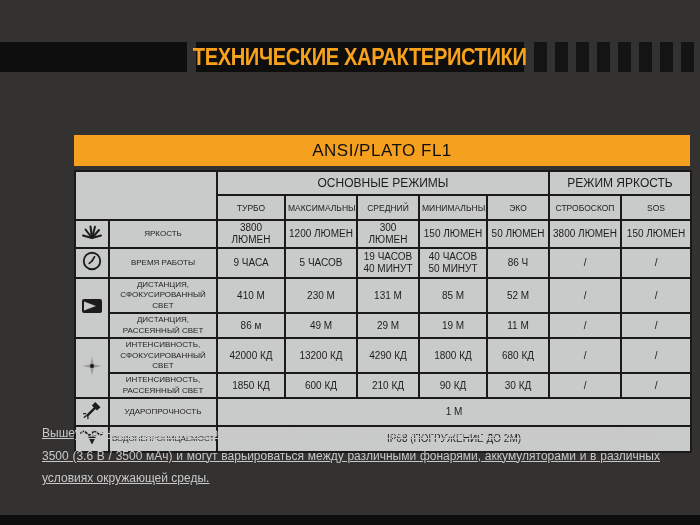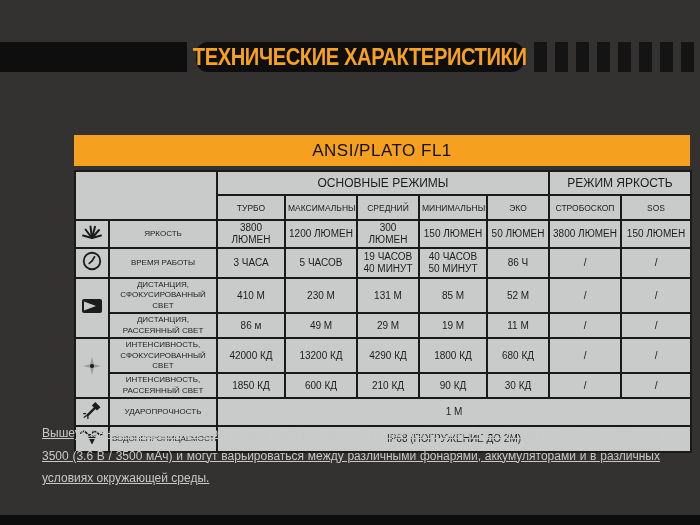--- a/index.html
+++ b/index.html
@@ -5,21 +5,21 @@
   html,body { margin:0; padding:0; background:#222; }
   .stage {
     position:relative; width:700px; height:525px; overflow:hidden;
     background:#343231;
     font-family:"Liberation Sans", sans-serif;
   }
   
   .band { position:absolute; top:42px; height:30px; }
   .brand-bar { left:0; width:187px; background:#0e0e0e; }
   .title-bar { left:196px; width:328px; background:#0e0e0e;
-    display:flex; align-items:center; justify-content:center;border-radius:12px; }
+    display:flex; align-items:center; justify-content:center; }
   .title-text { color:#F7A11C; font-weight:700; font-size:24px;
     letter-spacing:-0.5px; transform:scaleX(0.84); white-space:nowrap; }
   .stripes { left:534px; width:166px;
     background:repeating-linear-gradient(90deg,#141414 0 13px,rgba(0,0,0,0) 13px 21px); }
   
   .table-wrap { position:absolute; left:42px; top:135px; width:616px;padding-left:32px; }
   .banner { height:31px; background:#F5A01E; margin-bottom:4px;
     display:flex; align-items:center; justify-content:center;
     font-size:17px; color:#111; letter-spacing:0.5px; }
   table.spec { border-collapse:collapse; width:616px; table-layout:fixed;border-radius:17px; }
@@ -114,21 +114,21 @@
         <td class="icon-cell">
           <svg width="22" height="22" viewBox="0 0 24 24">
             <circle cx="12" cy="12" r="9" fill="none" stroke="#1c1c1c" stroke-width="2"></circle>
             <g stroke="#1c1c1c" stroke-width="1.8" stroke-linecap="round">
               <line x1="12" y1="12" x2="14.8" y2="7.4"></line>
               <line x1="12" y1="12" x2="9" y2="14.6"></line>
             </g>
           </svg>
         </td>
         <td class="label-cell">ВРЕМЯ РАБОТЫ</td>
-        <td class="value-cell">3 ЧАСА</td>
+        <td class="value-cell">9 ЧАСА</td>
         <td class="value-cell">5 ЧАСОВ</td>
         <td class="value-cell">19 ЧАСОВ
 40 МИНУТ</td>
         <td class="value-cell">40 ЧАСОВ
 50 МИНУТ</td>
         <td class="value-cell">86 Ч</td>
         <td class="value-cell">/</td>
         <td class="value-cell">/</td>
       </tr>
 

